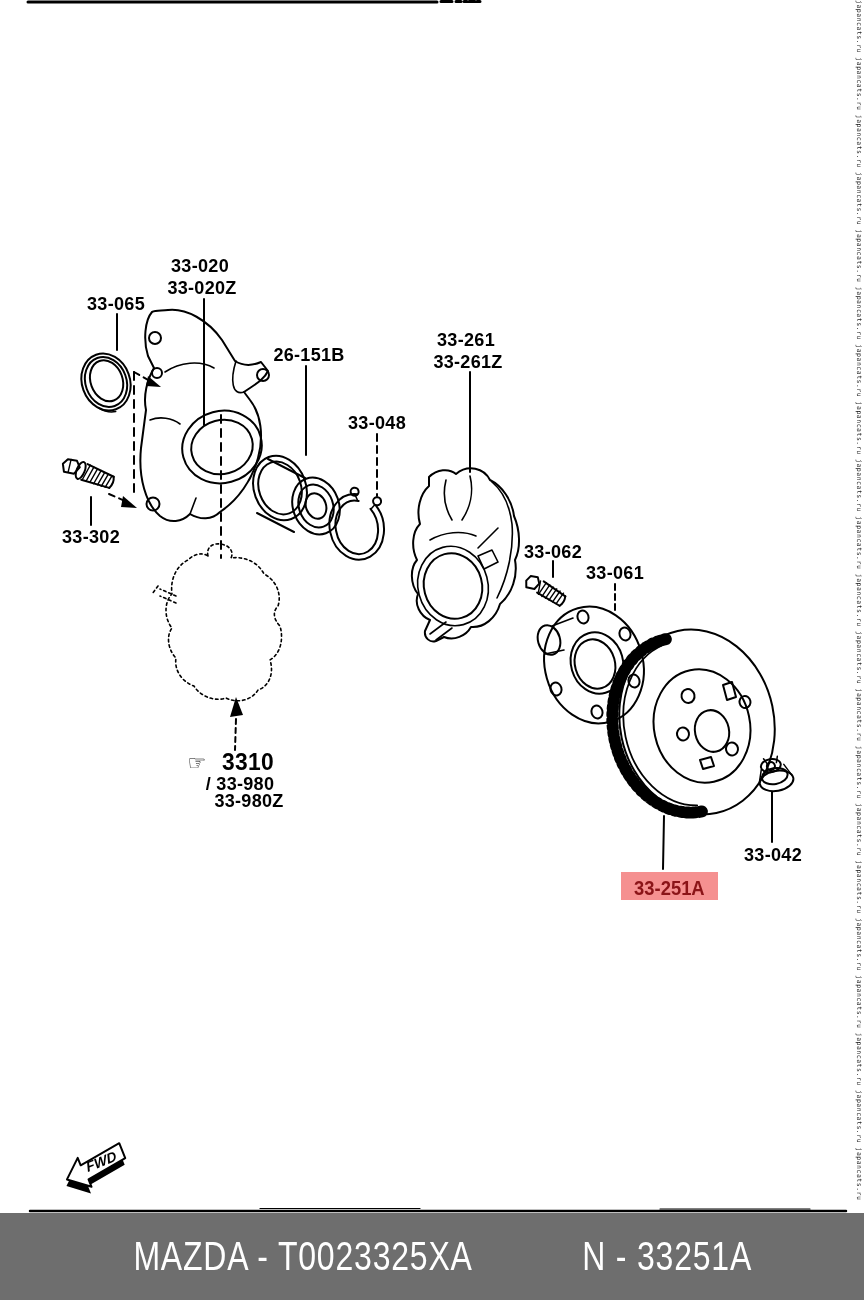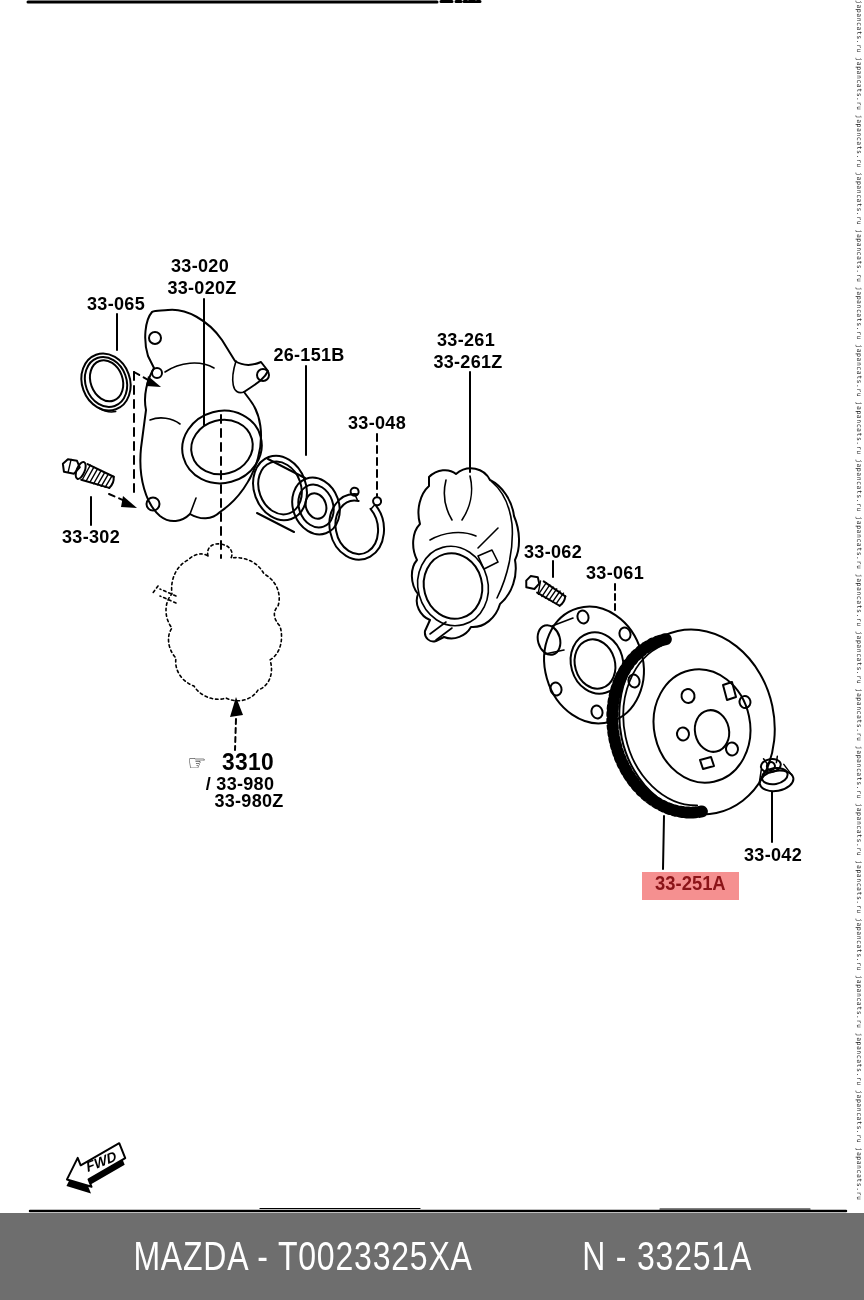--- a/index.html
+++ b/index.html
@@ -4,21 +4,21 @@
 <style>
   html,body{margin:0;padding:0;background:#fff;}
   .stage{position:relative;width:864px;height:1300px;background:var(--background,#fff);
          overflow:hidden;font-family:"Liberation Sans",sans-serif;}
   svg.art{position:absolute;left:0;top:0;}
   .plabel{position:absolute;transform:translate(-50%,-50%) scaleX(0.95);
           font-weight:bold;font-size:19px;color:#000;white-space:nowrap;letter-spacing:.3px;}
   .plabel.big{font-size:24px;}
   .hand{position:absolute;transform:translate(-50%,-50%);font-size:21px;color:#000;}
   .red-tag{position:absolute;left:621px;top:872px;width:97px;height:28px;
-           background:var(--highlight-bg,#f59090);display:flex;align-items:flex-start;justify-content:center;margin-left:21px;}
+           background:var(--highlight-bg,#f59090);display:flex;align-items:flex-end;justify-content:center;}
   .red-tag span{font-weight:bold;font-size:20px;transform:scaleX(0.92);
                 color:var(--highlight-text,#8b1418);white-space:nowrap;}
   .watermark{position:absolute;right:0;top:0;width:11px;height:1212px;overflow:hidden;
              writing-mode:vertical-rl;font-family:"DejaVu Sans Mono",monospace;
              font-size:6.5px;line-height:10px;letter-spacing:.5px;color:#1b1b1b;}
   .footer{position:absolute;left:0;top:1213px;width:864px;height:87px;
           background:var(--footer-bg,#6e6e6e);display:flex;align-items:center;justify-content:center;gap:46px;}
   .footer span{display:inline-block;color:var(--footer-text,#fff);font-size:40px;
                transform:scaleX(0.8);white-space:nowrap;letter-spacing:1px;}
 </style>

